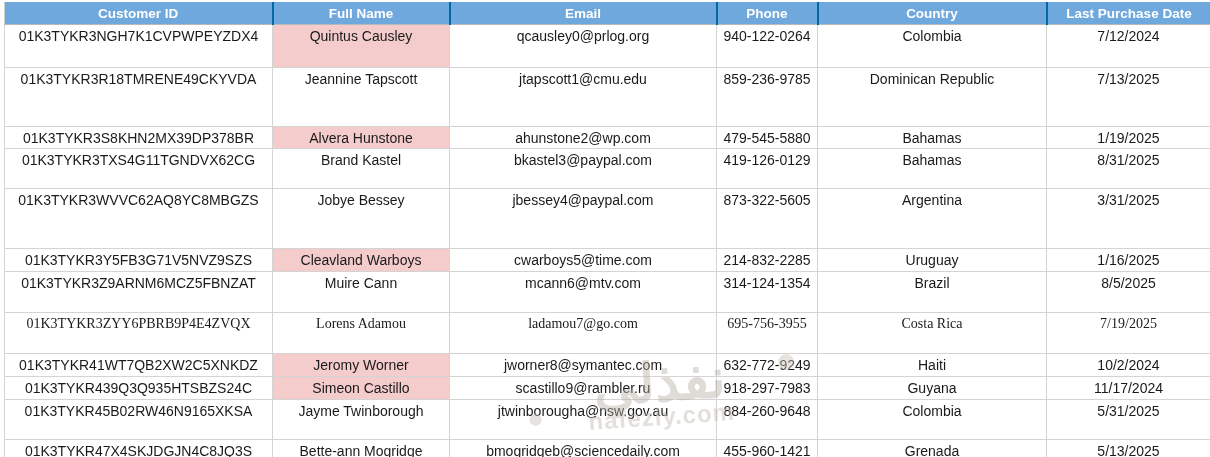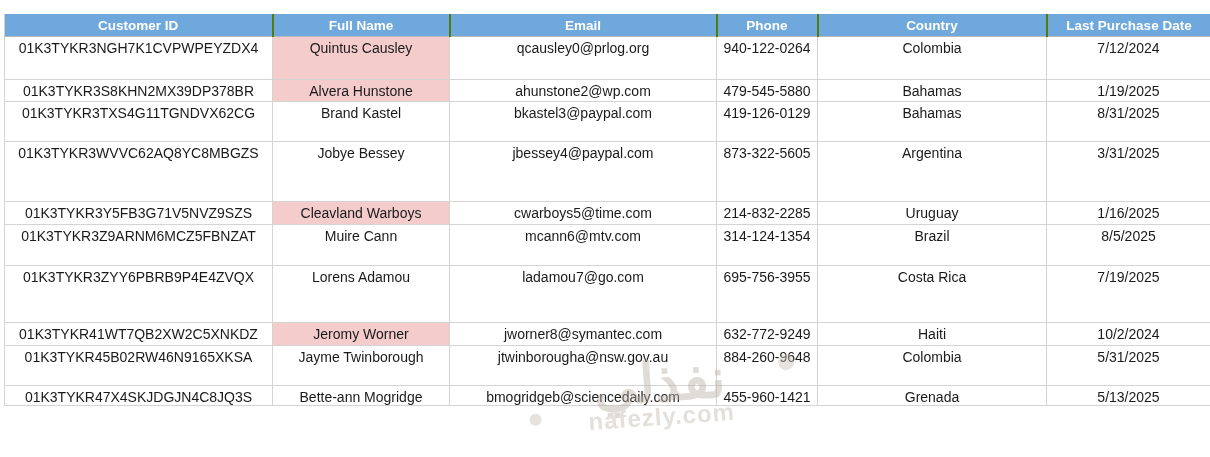--- a/index.html
+++ b/index.html
@@ -6,41 +6,41 @@
   body{width:1210px;height:457px;overflow:hidden;font-family:"Liberation Sans",sans-serif;}
   :root{
     --header-bg:#6FA8DC;
     --header-text:#ffffff;
     --highlight-bg:#F4CCCC;
     --grid:#d4d4d4;
   }
   .sheet{
     position:relative;
     width:1210px;height:457px;
-    padding-left:4px;padding-top:14px;
+    padding-left:4px;padding-top:2px;
     box-sizing:border-box;
     overflow:hidden;
     background:#ffffff;
   }
   table{
     border-collapse:collapse;
     table-layout:fixed;
     width:1206px;
     border-left:1px solid #cfcfcf;
   }
   th{
     background:var(--header-bg);
     color:var(--header-text);
     font-weight:bold;
     font-size:13.5px;
     height:22px;
     padding:0 2px;
     text-align:center;
     vertical-align:middle;
-    border-left:2px solid #4d7c0f;
+    border-left:2px solid #0369a1;
     border-bottom:1px solid #b9b9b9;
     white-space:nowrap;
     overflow:hidden;
   }
   th:first-child{border-left:none;}
   td{
     font-size:14px;
     color:#1a1a1a;
     text-align:center;
     vertical-align:top;
@@ -108,20 +108,28 @@
     </thead>
     <tbody id="tbody">
         <tr style="height: 43px;">
           <td>01K3TYKR3NGH7K1CVPWPEYZDX4</td>
           <td class="hl">Quintus Causley</td>
           <td>qcausley0@prlog.org</td>
           <td>940-122-0264</td>
           <td>Colombia</td>
           <td>7/12/2024</td>
         </tr>
+        <tr style="height: 59px;">
+          <td>01K3TYKR3R18TMRENE49CKYVDA</td>
+          <td>Jeannine Tapscott</td>
+          <td>jtapscott1@cmu.edu</td>
+          <td>859-236-9785</td>
+          <td>Dominican Republic</td>
+          <td>7/13/2025</td>
+        </tr>
         <tr style="height: 22px;">
           <td>01K3TYKR3S8KHN2MX39DP378BR</td>
           <td class="hl">Alvera Hunstone</td>
           <td>ahunstone2@wp.com</td>
           <td>479-545-5880</td>
           <td>Bahamas</td>
           <td>1/19/2025</td>
         </tr>
         <tr style="height: 40px;">
           <td>01K3TYKR3TXS4G11TGNDVX62CG</td>
@@ -148,36 +156,44 @@
           <td>1/16/2025</td>
         </tr>
         <tr style="height: 41px; margin-top: 37px;">
           <td>01K3TYKR3Z9ARNM6MCZ5FBNZAT</td>
           <td>Muire Cann</td>
           <td>mcann6@mtv.com</td>
           <td>314-124-1354</td>
           <td>Brazil</td>
           <td>8/5/2025</td>
         </tr>
-        <tr style="height: 57px;">
+        <tr style="height: 41px; font-family: Liberation Serif, serif;">
           <td>01K3TYKR3ZYY6PBRB9P4E4ZVQX</td>
           <td>Lorens Adamou</td>
           <td>ladamou7@go.com</td>
           <td>695-756-3955</td>
           <td>Costa Rica</td>
           <td>7/19/2025</td>
         </tr>
         <tr style="height: 23px;">
           <td>01K3TYKR41WT7QB2XW2C5XNKDZ</td>
           <td class="hl">Jeromy Worner</td>
           <td>jworner8@symantec.com</td>
           <td>632-772-9249</td>
           <td>Haiti</td>
           <td>10/2/2024</td>
         </tr>
+        <tr style="height: 23px;">
+          <td>01K3TYKR439Q3Q935HTSBZS24C</td>
+          <td class="hl">Simeon Castillo</td>
+          <td>scastillo9@rambler.ru</td>
+          <td>918-297-7983</td>
+          <td>Guyana</td>
+          <td>11/17/2024</td>
+        </tr>
         <tr style="height: 40px;">
           <td>01K3TYKR45B02RW46N9165XKSA</td>
           <td>Jayme Twinborough</td>
           <td>jtwinborougha@nsw.gov.au</td>
           <td>884-260-9648</td>
           <td>Colombia</td>
           <td>5/31/2025</td>
         </tr>
         <tr style="height: 20px;">
           <td>01K3TYKR47X4SKJDGJN4C8JQ3S</td>

